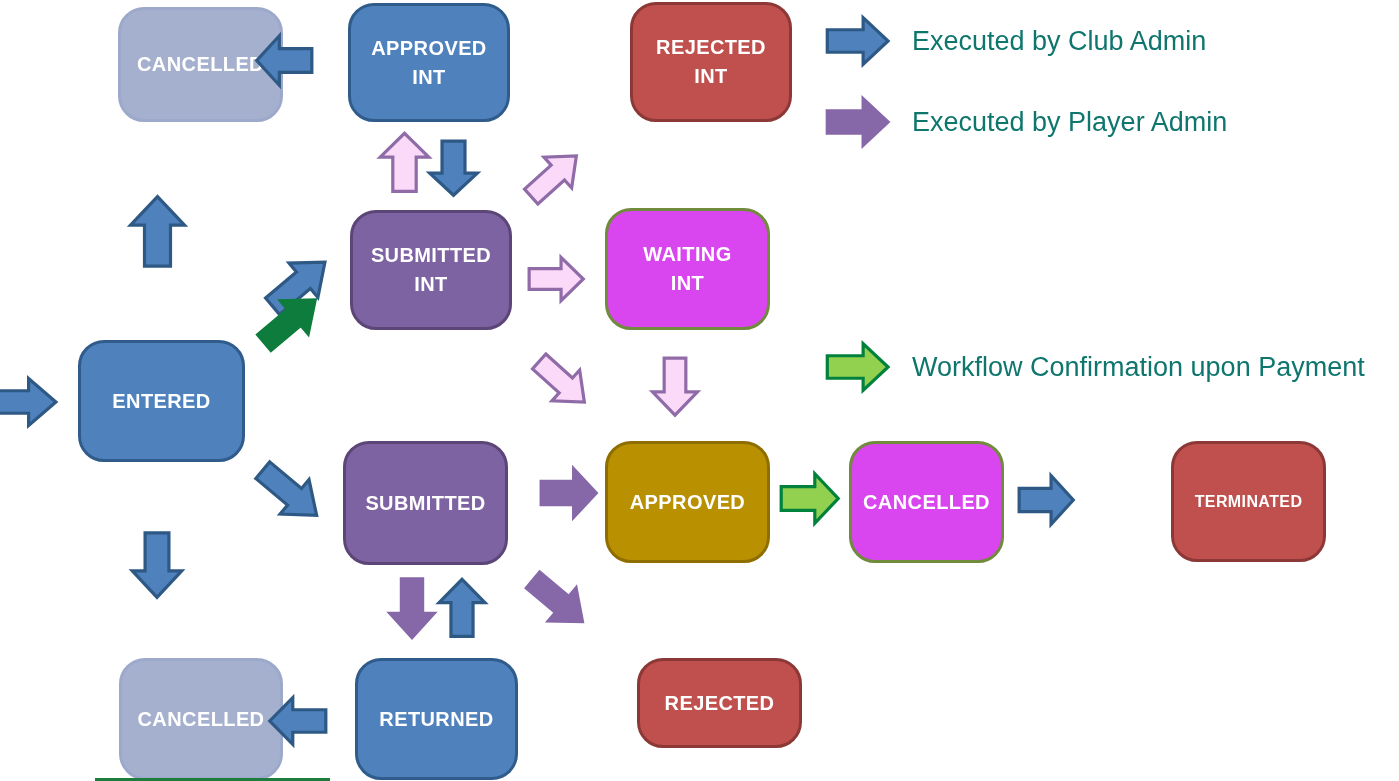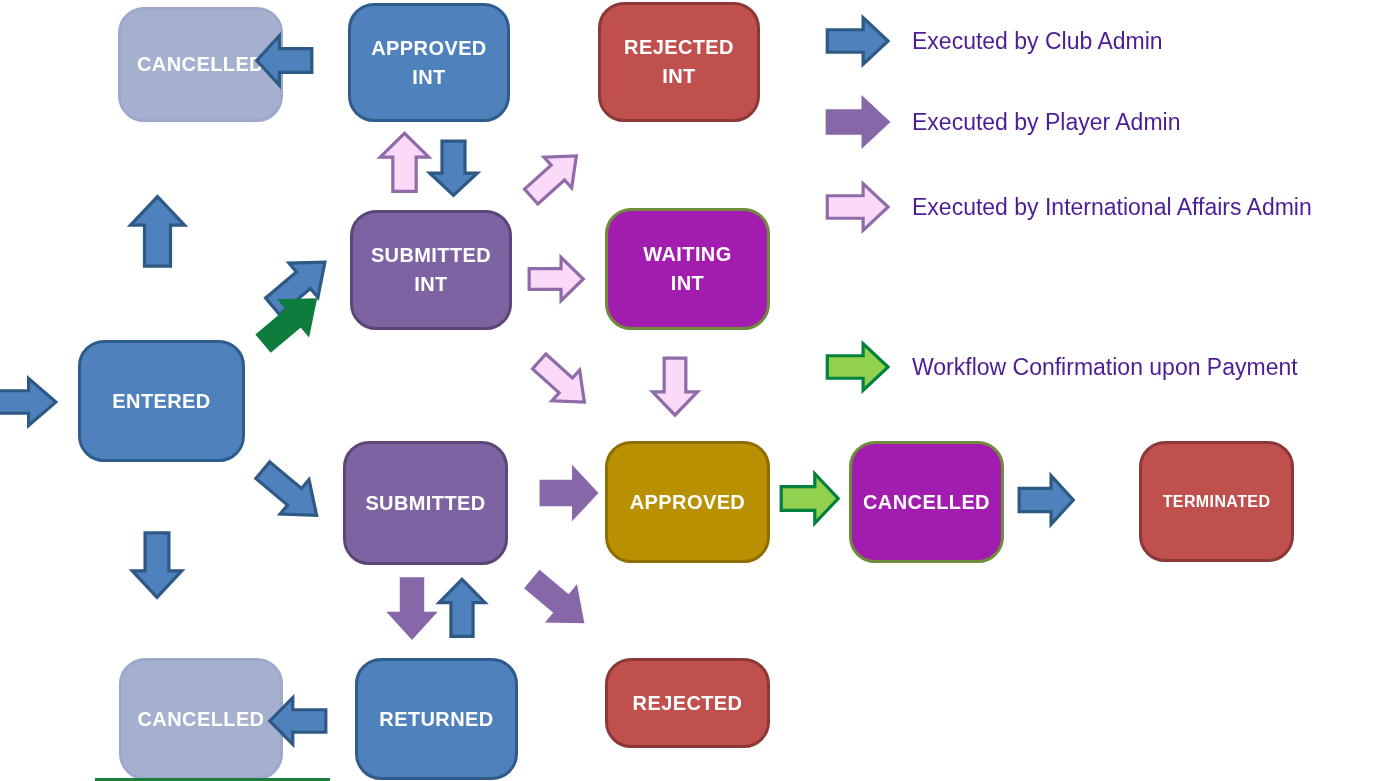--- a/index.html
+++ b/index.html
@@ -9,35 +9,35 @@
   }
   .node{
     position:absolute;border-radius:26px;border:3px solid;
     display:flex;align-items:center;justify-content:center;text-align:center;
     color:#ffffff;font-weight:bold;font-size:20px;line-height:1.45;
     padding:0 20px;box-sizing:border-box;letter-spacing:.4px;
   }
   .n-blue  {background:#4F81BD;border-color:#2F5C8B;}
   .n-muted {background:#A5B0CF;border-color:#9DA9CB;margin-left:46px;}
   .n-purple{background:#7D63A1;border-color:#5C4677;}
-  .n-green {background:#a21caf;border-color:#6F8B3B;}
+  .n-green {background:#d946ef;border-color:#6F8B3B;}
   .n-gold  {background:#B89000;border-color:#8E6E00;}
-  .n-red   {background:#C0504D;border-color:#8C3836;}
+  .n-red   {background:#C0504D;border-color:#8C3836;margin-left:32px;}
 
   .arrow{position:absolute;overflow:visible;}
   .arrow polygon{stroke-width:3.2;stroke-linejoin:miter;}
   .a-blue   polygon{fill:#4F81BD;stroke:#2E5984;}
   .a-purple polygon{fill:#8667A8;stroke:#8667A8;}
   .a-pink   polygon{fill:#FBD9F8;stroke:#8F6CA8;}
   .a-dgreen polygon{fill:#0E7C3C;stroke:#0E7C3C;}
   .a-lgreen polygon{fill:#92D050;stroke:#00813C;}
 
   .legend-row{position:absolute;display:flex;align-items:center;height:52px;}
   .legend-row .arrow{position:static;flex:0 0 auto;}
-  .legend-label{font-size:23px;color:#4c1d95;white-space:nowrap;margin-left:22px;}
+  .legend-label{font-size:27px;color:#0f766e;white-space:nowrap;margin-left:22px;}
 
   .bottom-line{position:absolute;background:#1E7C3C;}
 </style>
 </head>
 <body>
 
 <div class="stage">
 
   <div class="node n-muted" style="left:72px;top:7px;width:165px;height:115px">CANCELLED</div>
   <div class="node n-blue" style="left:348px;top:3px;width:162px;height:119px">APPROVED INT</div>
@@ -138,26 +138,20 @@
         <polygon points="2,17 58,17 58,3 97,30 58,57 58,43 2,43" vector-effect="non-scaling-stroke"></polygon>
       </svg>
     <span class="legend-label">Executed by Club Admin</span>
   </div>
   <div class="legend-row" style="left:826px;top:96px">
     <svg class="arrow a-purple" style="width:64px;height:52px" viewBox="0 0 100 60" preserveAspectRatio="none">
         <polygon points="2,17 58,17 58,3 97,30 58,57 58,43 2,43" vector-effect="non-scaling-stroke"></polygon>
       </svg>
     <span class="legend-label">Executed by Player Admin</span>
   </div>
-  <div class="legend-row" style="left:826px;top:181px">
-    <svg class="arrow a-pink" style="width:64px;height:52px" viewBox="0 0 100 60" preserveAspectRatio="none">
-        <polygon points="2,17 58,17 58,3 97,30 58,57 58,43 2,43" vector-effect="non-scaling-stroke"></polygon>
-      </svg>
-    <span class="legend-label">Executed by International Affairs Admin</span>
-  </div>
   <div class="legend-row" style="left:826px;top:341px">
     <svg class="arrow a-lgreen" style="width:64px;height:52px" viewBox="0 0 100 60" preserveAspectRatio="none">
         <polygon points="2,17 58,17 58,3 97,30 58,57 58,43 2,43" vector-effect="non-scaling-stroke"></polygon>
       </svg>
     <span class="legend-label">Workflow Confirmation upon Payment</span>
   </div>
 
   <div class="bottom-line" style="left:95px;top:778px;width:235px;height:3px"></div>
 
 </div>

